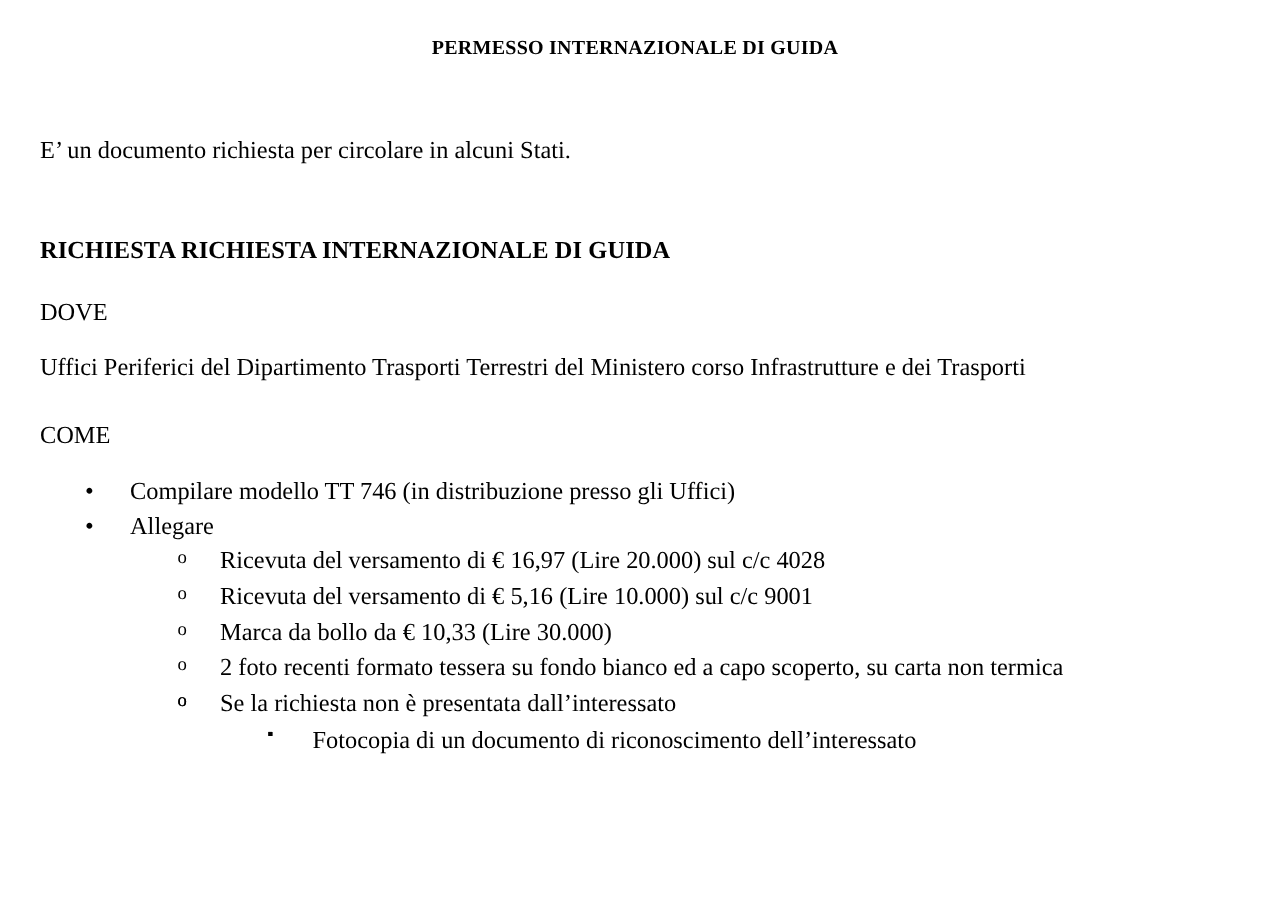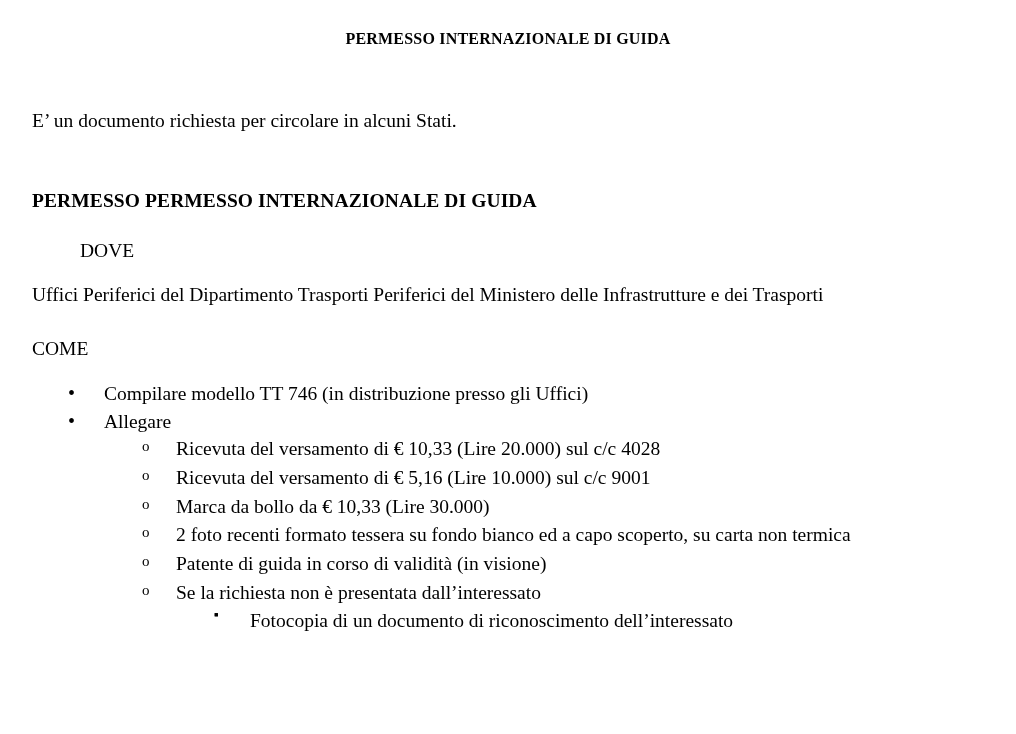--- a/index.html
+++ b/index.html
@@ -35,21 +35,20 @@
   }
   .section-heading {
     font-size: 19.5px;
     font-weight: bold;
     margin-top: 58px;
     letter-spacing: 0.1px;
   }
   .label {
     font-size: 19.5px;
     margin-top: 28px;
-    margin-left: 48px;
   }
   .body-line {
     font-size: 19.5px;
     line-height: 1.38;
     margin-top: 0;
     max-width: 950px;
   }
   .label-come {
     font-size: 19.5px;
     margin-top: 30px;
@@ -114,56 +113,55 @@
 </style>
 </head>
 <body>
 
 <div class="page">
 
   <h1 class="doc-title">PERMESSO INTERNAZIONALE DI GUIDA</h1>
 
   <p class="intro">E’ un documento richiesta per circolare in alcuni Stati.</p>
 
-  <h2 class="section-heading">PERMESSO PERMESSO INTERNAZIONALE DI GUIDA</h2>
+  <h2 class="section-heading">RICHIESTA RICHIESTA INTERNAZIONALE DI GUIDA</h2>
 
   <p class="label">DOVE</p>
-  <p class="body-line">Uffici Periferici del Dipartimento Trasporti Periferici del Ministero delle Infrastrutture e dei Trasporti</p>
+  <p class="body-line">Uffici Periferici del Dipartimento Trasporti Terrestri del Ministero corso Infrastrutture e dei Trasporti</p>
 
   <p class="label-come">COME</p>
 
   <ul class="lvl1">
     <li>
       <span class="bullet1">•</span>
       <span>Compilare modello TT 746 (in distribuzione presso gli Uffici)</span>
     </li>
     <li>
       <span class="bullet1">•</span>
       <span>Allegare</span>
 
       <ul class="lvl2">
         <li>
           <span class="bullet2">o</span>
-          <span>Ricevuta del versamento di € 10,33 (Lire 20.000) sul c/c 4028</span>
+          <span>Ricevuta del versamento di € 16,97 (Lire 20.000) sul c/c 4028</span>
         </li>
         <li>
           <span class="bullet2">o</span>
           <span>Ricevuta del versamento di € 5,16 (Lire 10.000) sul c/c 9001</span>
         </li>
         <li>
           <span class="bullet2">o</span>
           <span>Marca da bollo da € 10,33 (Lire 30.000)</span>
         </li>
         <li>
           <span class="bullet2">o</span>
           <span>2 foto recenti formato tessera su fondo bianco ed a capo scoperto, su carta non termica</span>
         </li>
         <li>
           <span class="bullet2">o</span>
-          <span>Patente di guida in corso di validità (in visione)</span>
         </li>
         <li>
           <span class="bullet2">o</span>
           <span>Se la richiesta non è presentata dall’interessato</span>
 
           <ul class="lvl3">
             <li>
               <span class="bullet3">▪</span>
             </li>
             <li>

